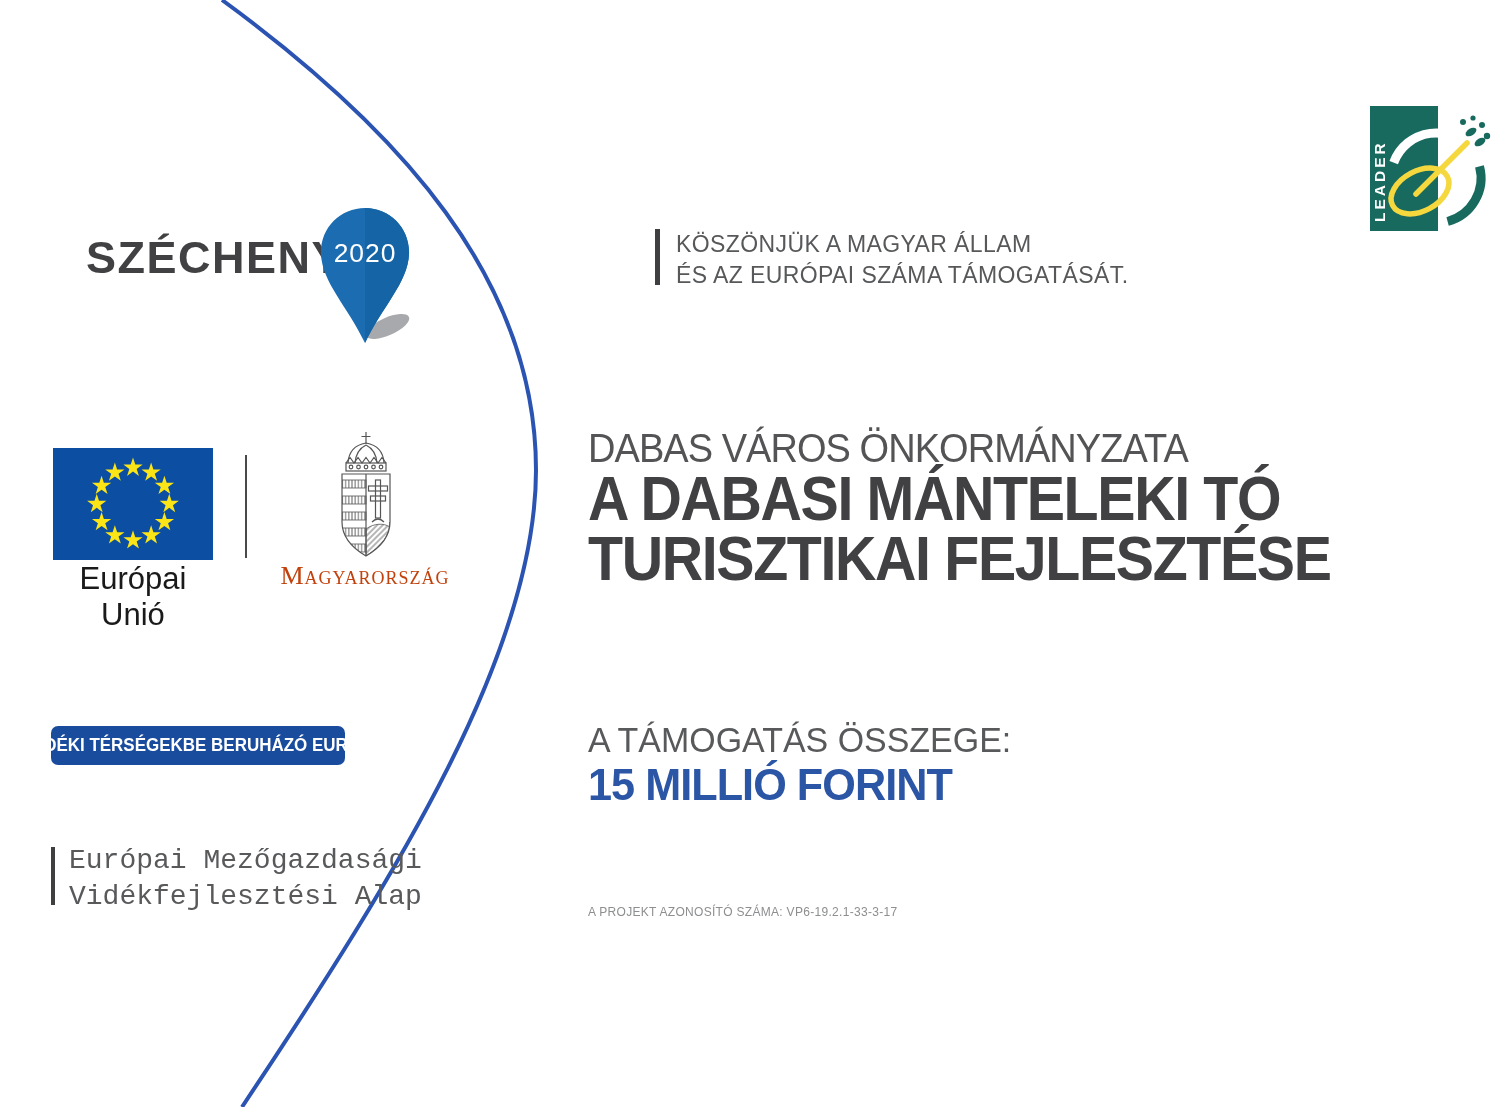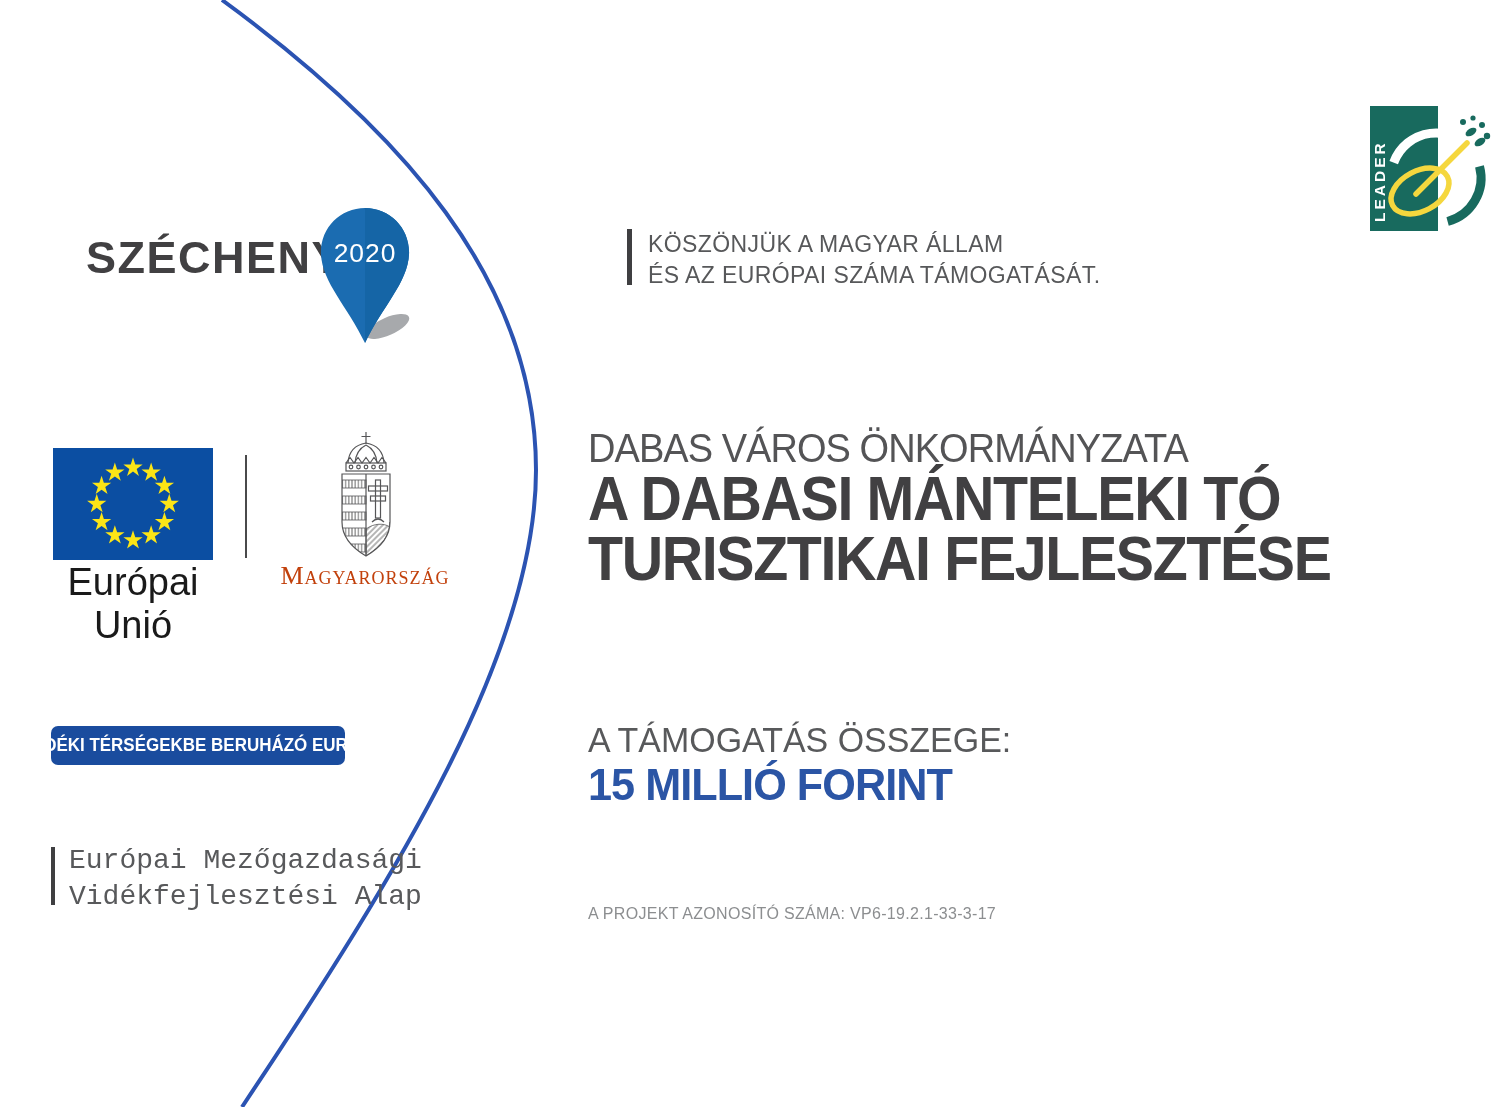--- a/index.html
+++ b/index.html
@@ -20,21 +20,21 @@
     left:53px; top:232px;
     font-size:45px; font-weight:bold; letter-spacing:1.5px;
     color:#414042;
     margin-left:33px;
   }
   #szechenyi-pin { left:316px; top:206px; }
 
   #eu-flag { left:53px; top:448px; }
   #eu-label {
     left:45px; top:561px; width:176px;
-    text-align:center; font-size:38px; color:#1a1a1a;
+    text-align:center; font-size:31px; color:#1a1a1a;
   }
   #logo-divider { left:245px; top:455px; width:2px; height:103px; background:#4a4a4b; }
   #gov-emblem { left:328px; top:430px; }
   #gov-label {
     left:250px; top:563px; width:230px; text-align:center;
     font-family:"Liberation Serif", serif; font-variant:small-caps;
     font-size:26px; line-height:1.02; color:#c2410c; letter-spacing:1px;
   }
 
   #rural-banner {
@@ -47,21 +47,21 @@
     transform:scaleX(0.97);
   }
 
   #emva-block { left:51px; top:843px; display:flex;font-family:Liberation Mono, monospace; }
   #emva-block .vbar { width:4px; height:58px; background:#3f3f41; margin-top:4px; }
   #emva-block .emva-text {
     margin-left:14px; font-size:28px; line-height:1.27; color:#58595b;
   }
 
   
-  #thanks-block { left:588px; top:229px; display:flex;padding-left:39px; }
+  #thanks-block { left:616px; top:229px; display:flex;padding-left:39px; }
   #thanks-block .vbar { width:5px; height:56px; background:#3f3f41; }
   #thanks-block .thanks-text {
     margin-left:16px; font-size:23px; line-height:1.33;
     letter-spacing:0.4px; color:#57585a;
   }
 
   #beneficiary {
     left:588px; top:426px;
     font-size:40px; color:#545456; letter-spacing:-1px;
     transform:scaleX(0.95); transform-origin:left top; white-space:nowrap;
@@ -77,21 +77,21 @@
     font-size:35px; color:#58595b;
     transform:scaleX(0.97); transform-origin:left top; white-space:nowrap;
   }
   #support-amount {
     left:588px; top:759px;
     font-size:45px; font-weight:bold; color:#2b55a5; letter-spacing:-1px;
     transform:scaleX(0.96); transform-origin:left top; white-space:nowrap;
   }
   #project-id {
     left:588px; top:905px;
-    font-size:16px; letter-spacing:0.3px; color:#8c8e90; white-space:nowrap;
+    font-size:12px; letter-spacing:0.3px; color:#8c8e90; white-space:nowrap;
   }
 
   #leader-logo { left:1370px; top:106px; }
 </style>
 </head>
 <body>
 
 <svg id="curve-layer" viewBox="0 0 1500 1107" xmlns="http://www.w3.org/2000/svg">
   <path d="M222,0 C400,130 536,280 536,470 C536,650 400,870 242,1107" fill="none" stroke="#2b53b2" stroke-width="4"></path>
 </svg>

